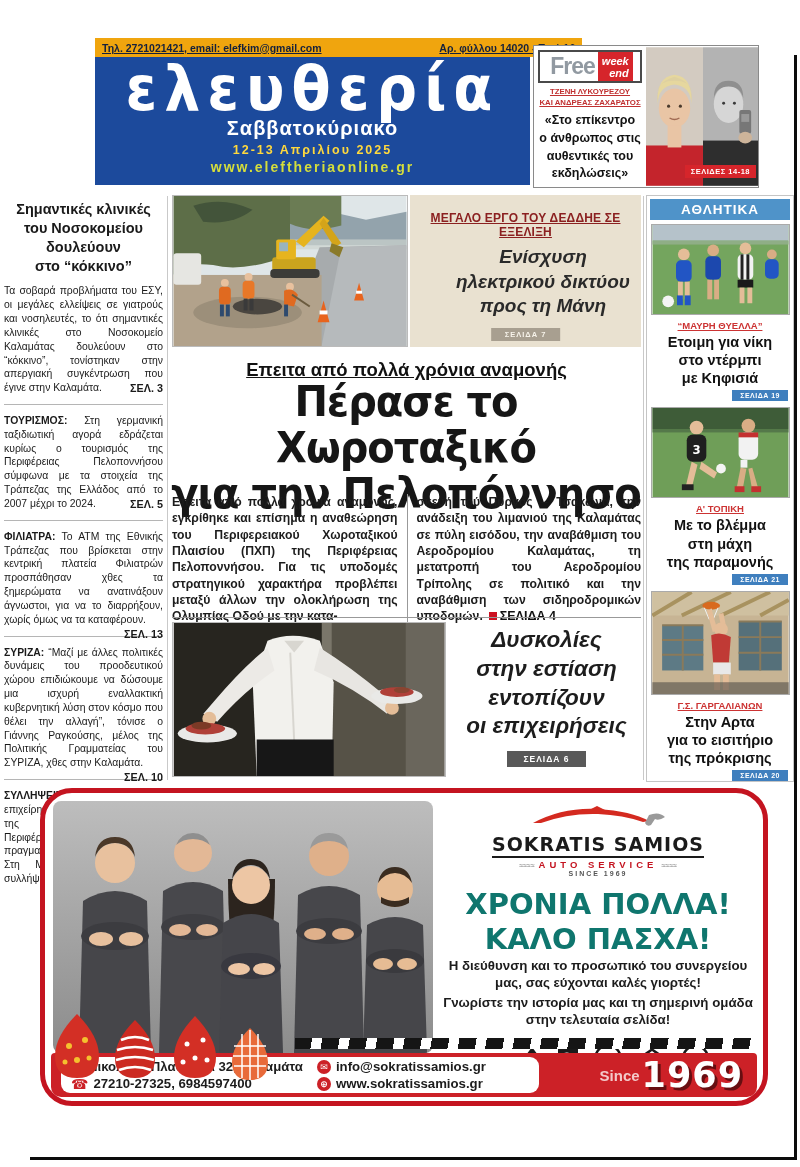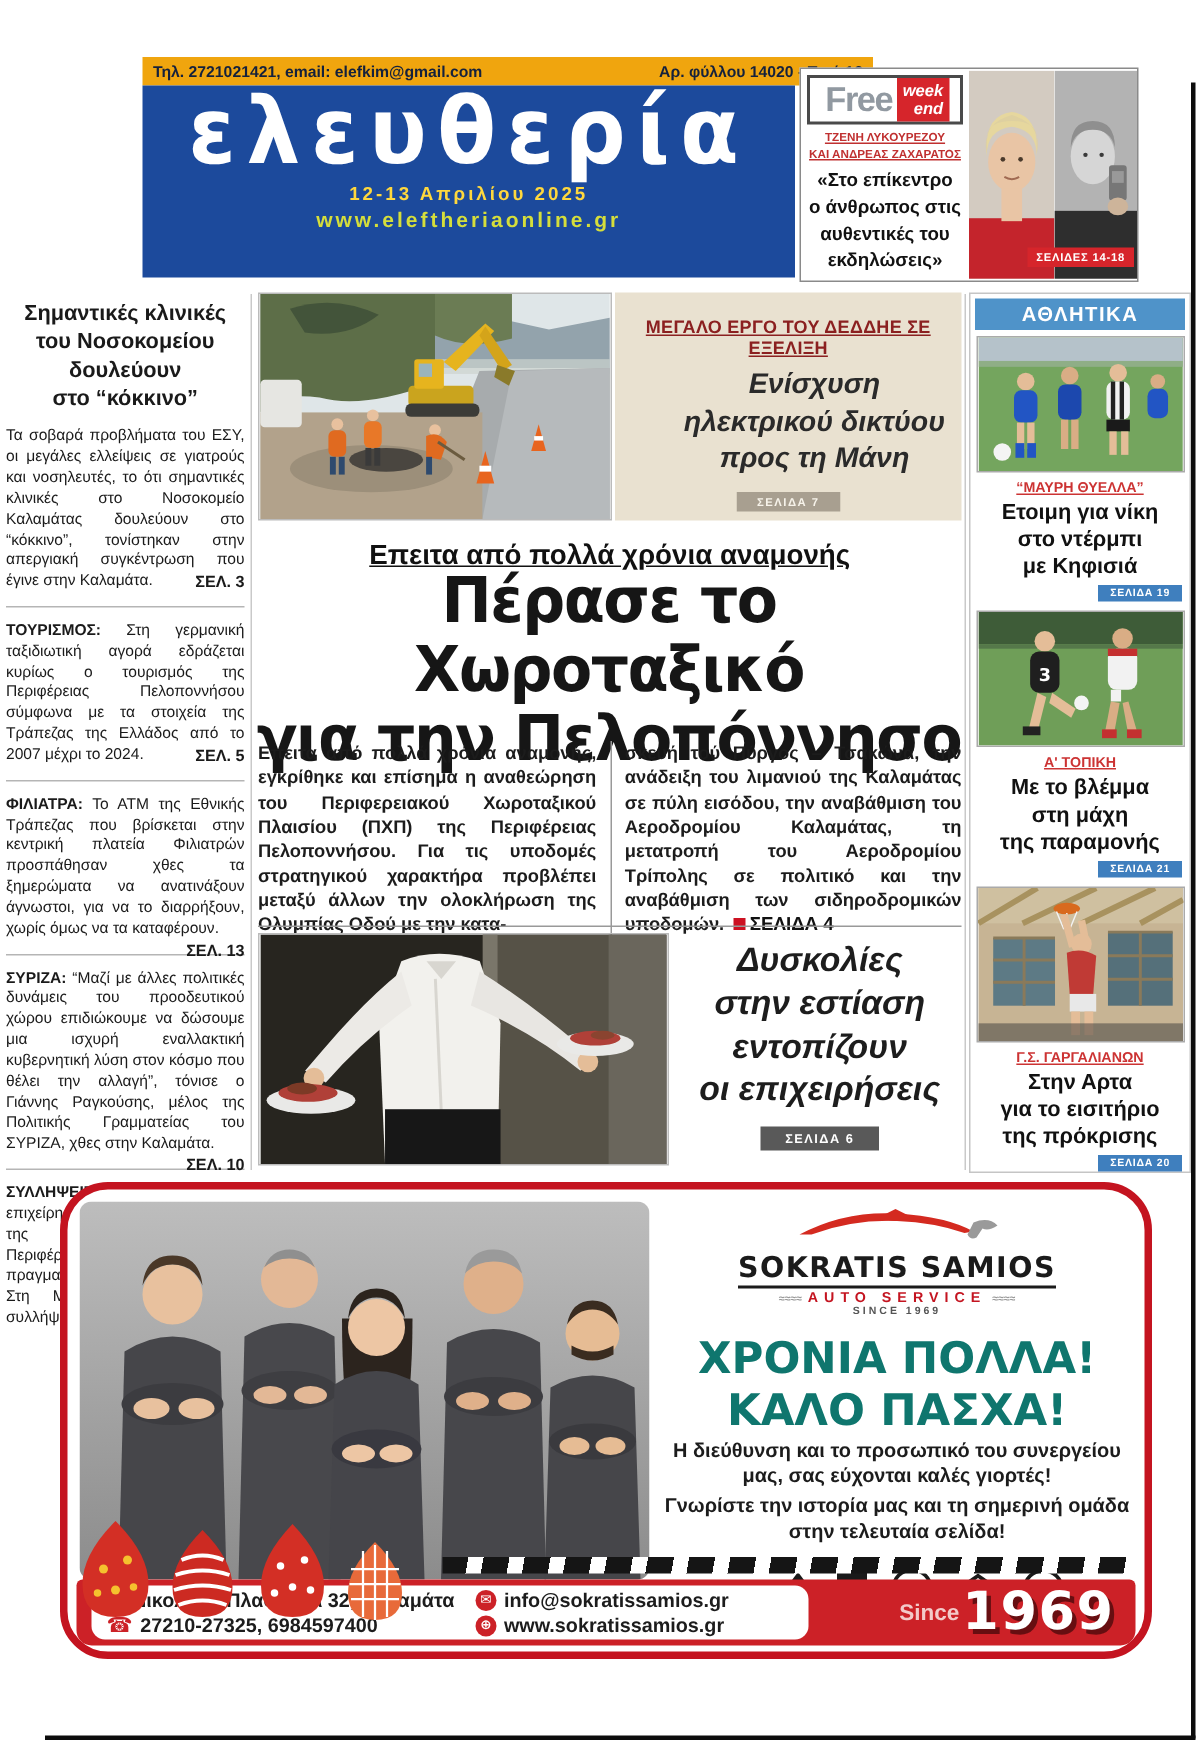--- a/index.html
+++ b/index.html
@@ -4,21 +4,21 @@
 <style>
   * { margin:0; padding:0; box-sizing:border-box; }
   body { width:800px; height:1167px; background:#fff; font-family:"Liberation Sans", sans-serif; position:relative; overflow:hidden; }
   .preline { white-space:pre-line; }
   .page-edge-right { position:absolute; right:3px; top:55px; bottom:8px; width:3px; background:#0c0c0c; }
   .page-edge-bottom { position:absolute; left:30px; right:3px; bottom:7px; height:3px; background:#0c0c0c; }
 
   
   .topbar { position:absolute; left:95px; top:38px; width:487px; height:19px; background:#f0a50e;
             display:flex; justify-content:space-between; align-items:center; padding:0 7px;
-            font-size:10.5px; font-weight:bold; color:#14213d; }
+            font-size:10.5px; font-weight:bold; color:#14213d;text-decoration:underline; }
   .masthead { position:absolute; left:95px; top:57px; width:435px; height:128px; background:#1c4a9c;
               text-align:center; color:#fff; }
   .logo { font-family:"DejaVu Sans", sans-serif; font-size:57px; font-weight:bold; letter-spacing:7px;
           line-height:1.05; margin-top:2px; transform:scaleY(1.08); }
   .edition { font-size:20px; font-weight:bold; letter-spacing:1px; margin-top:-2px; }
   .m-date { font-size:12.5px; font-weight:bold; color:#ffd83d; letter-spacing:2px; margin-top:3px; }
   .m-site { font-size:14px; font-weight:bold; color:#d5de3b; letter-spacing:2px; margin-top:2px; }
 
   
   .weekend { position:absolute; left:533px; top:45px; width:226px; height:143px; background:#fff;
@@ -129,20 +129,21 @@
 
   <div class="page-edge-right"></div>
   <div class="page-edge-bottom"></div>
 
   <div class="topbar">
     <span>Τηλ. 2721021421, email: elefkim@gmail.com</span>
     <span>Αρ. φύλλου 14020 - Τιμή 1€</span>
   </div>
   <div class="masthead">
     <div class="logo">ελευθερία</div>
+    <div class="edition">Σαββατοκύριακο</div>
     <div class="m-date">12-13 Απριλίου 2025</div>
     <div class="m-site">www.eleftheriaonline.gr</div>
   </div>
 
   <div class="weekend">
     <div class="wk-left">
       <div class="wk-logo">
         <span class="wk-free">Free</span>
         <span class="wk-red">
           <span>week</span>

